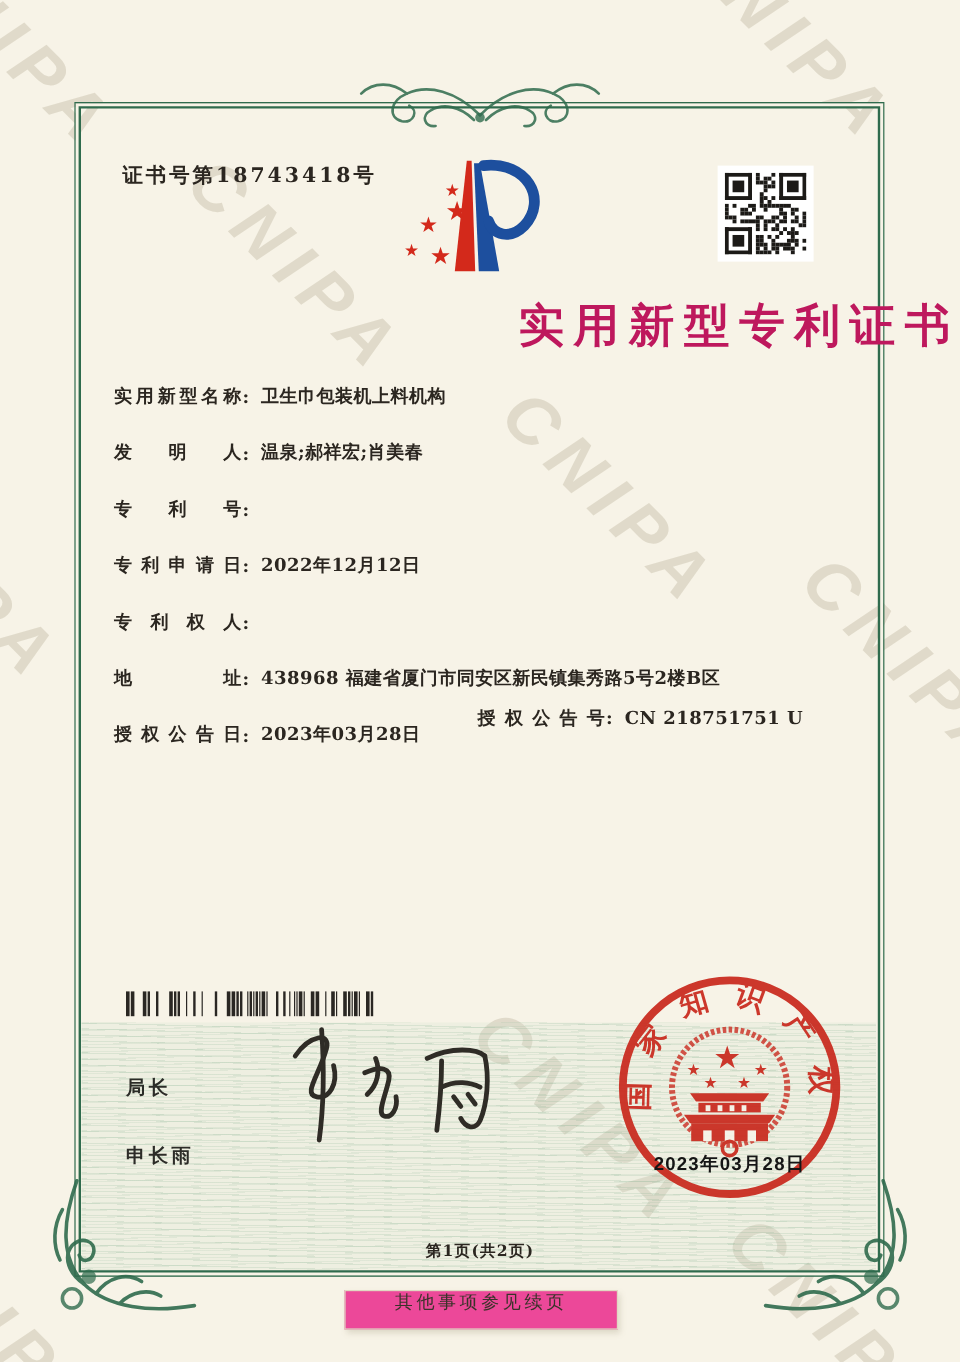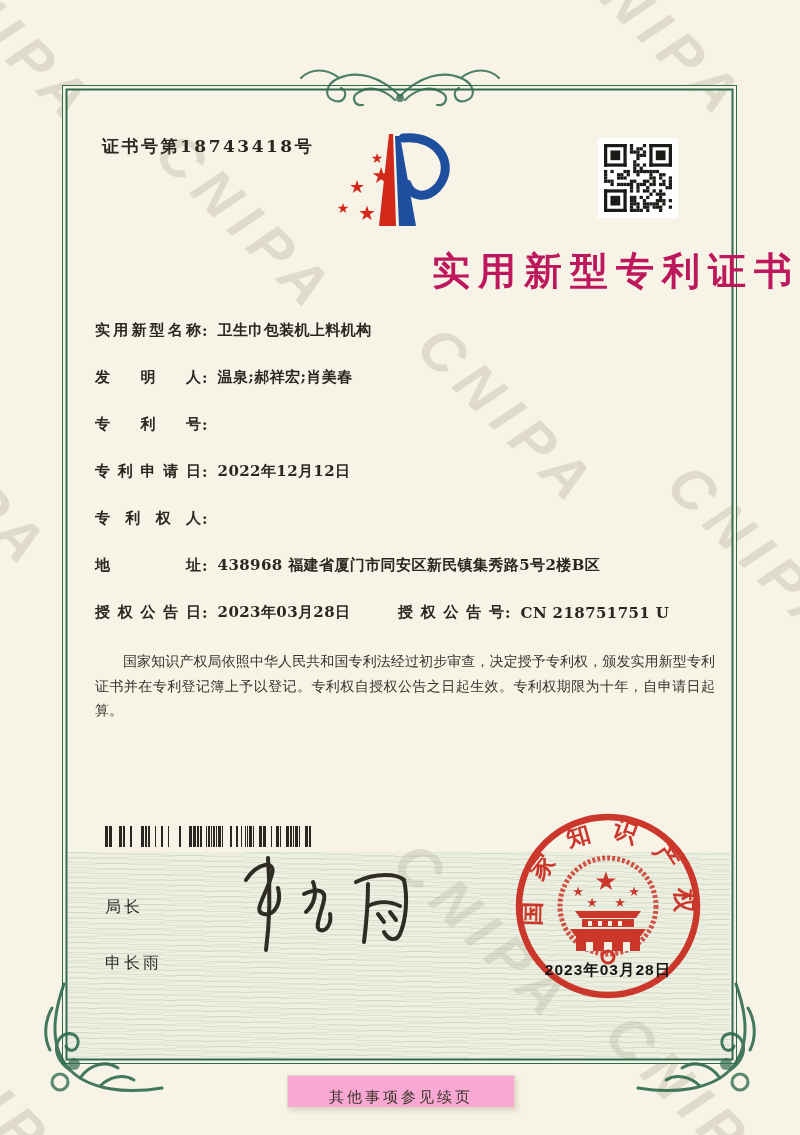--- a/index.html
+++ b/index.html
@@ -15,38 +15,38 @@
       repeating-linear-gradient(1.5deg, rgba(120,170,135,.18) 0 1px, rgba(0,0,0,0) 1px 5px),
       repeating-linear-gradient(-1.5deg, rgba(120,170,135,.12) 0 1px, rgba(0,0,0,0) 1px 6px),
       rgba(205,225,205,.20)}
   .certno{position:absolute;left:102px;top:135px;font-size:17px;font-weight:700;letter-spacing:2.5px}
   .title{position:absolute;left:0;top:246px;width:100%;text-align:right;font-size:38px;font-weight:700;letter-spacing:8px;color:#be185d}
   .fields{position:absolute;left:95px;top:307px;width:622px}
   .frow{position:relative;height:47px;display:flex;align-items:center;font-size:15px}
   .flabel{display:inline-block;width:106px;font-weight:700;text-align:justify;text-align-last:justify}
   .fcolon{font-weight:700;margin:0 10px 0 1px}
   .fval{font-weight:600;letter-spacing:.4px;white-space:nowrap}
-  .fgroup2{position:absolute;left:303px;top:0;height:47px;display:flex;align-items:center}
+  .fgroup2{position:absolute;left:303px;top:0;height:47px;display:flex;align-items:flex-start}
   .paras{position:absolute;left:95px;top:649px;width:620px;font-size:14px;line-height:24.6px;
       text-align:justify;color:#3a322a;font-weight:500}
   .paras p{margin:0;text-indent:2em}
   .qrbox{position:absolute;left:598px;top:138px;width:80px;height:80px;background:#fff;
       display:flex;align-items:center;justify-content:center}
   .logo{position:absolute;left:333px;top:126px}
   .barcode{position:absolute;left:105px;top:826px}
-  .signerline{position:absolute;left:105px;font-family:"Liberation Sans",sans-serif;font-weight:400;
+  .signerline{position:absolute;left:105px;font-family:"Liberation Sans",sans-serif;font-weight:700;
       font-size:16px;color:#2c2c28;letter-spacing:3px}
   .sig{position:absolute;left:218px;top:850px}
   .sealwrap{position:absolute;left:512px;top:810px;width:192px;height:192px;opacity:.92}
   .sealdate{position:absolute;left:538px;top:960px;width:140px;text-align:center;
       font-family:"Liberation Sans",sans-serif;font-weight:700;font-size:15.5px;color:#151515;letter-spacing:1px}
   .pageno{position:absolute;left:0;top:1034px;width:800px;text-align:center;font-size:13px;font-weight:700;letter-spacing:1px}
-  .notebox{position:absolute;left:287px;top:1075px;width:226px;height:31px;background:#f9a8d4;
+  .notebox{position:absolute;left:287px;top:1075px;width:226px;height:31px;background:#ec4899;
       border:1px solid #e0d8c2;box-shadow:2px 3px 5px rgba(140,130,100,.25);
-      display:flex;align-items:flex-end;justify-content:center;font-size:15px;letter-spacing:3px;color:#3a332a}
+      display:flex;align-items:flex-start;justify-content:center;font-size:15px;letter-spacing:3px;color:#3a332a}
   .ornament{position:absolute;pointer-events:none}
 </style>
 </head>
 <body>
 
 <div class="page">
 
   <span class="wm" style="left:-50px;top:-70px">CNIPA</span>
   <span class="wm" style="left:600px;top:-75px">CNIPA</span>
   <span class="wm" style="left:190px;top:118px">CNIPA</span>
@@ -286,21 +286,20 @@
         <span class="fval">2023年03月28日</span>
       <span class="fgroup2">
         <span class="flabel">授权公告号</span>
           <span class="fcolon">:</span>
           <span class="fval">CN 218751751 U</span>
       </span>
     </div>
   </div>
 
   <div class="paras">
-    <p>国家知识产权局依照中华人民共和国专利法经过初步审查，决定授予专利权，颁发实用新型专利证书并在专利登记簿上予以登记。专利权自授权公告之日起生效。专利权期限为十年，自申请日起算。</p>
   </div>
 
   <svg id="barcode-svg" class="barcode" width="212" height="21" viewBox="0 0 212 21">
       <rect x="0" y="0" width="3" height="21" fill="#2a2723"></rect>
       <rect x="4" y="0" width="3" height="21" fill="#2a2723"></rect>
       <rect x="14" y="0" width="3" height="21" fill="#2a2723"></rect>
       <rect x="18" y="0" width="2" height="21" fill="#2a2723"></rect>
       <rect x="25" y="0" width="2" height="21" fill="#2a2723"></rect>
       <rect x="36" y="0" width="3" height="21" fill="#2a2723"></rect>
       <rect x="40" y="0" width="2" height="21" fill="#2a2723"></rect>
@@ -385,17 +384,18 @@
       <g fill="#f6f3e8">
           <rect x="74" y="132" width="7" height="9"></rect>
           <rect x="92" y="132" width="8" height="9"></rect>
           <rect x="111" y="132" width="7" height="9"></rect>
         </g>
       <circle cx="96" cy="147" r="6" fill="none" stroke="#c9281c" stroke-width="3"></circle>
     </g>
   </svg>
   <div class="sealdate">2023年03月28日</div>
 
+  <div class="pageno">第1页(共2页)</div>
   <div class="notebox">
     <span>其他事项参见续页</span>
   </div>
 
 </div>
 
 </body></html>

